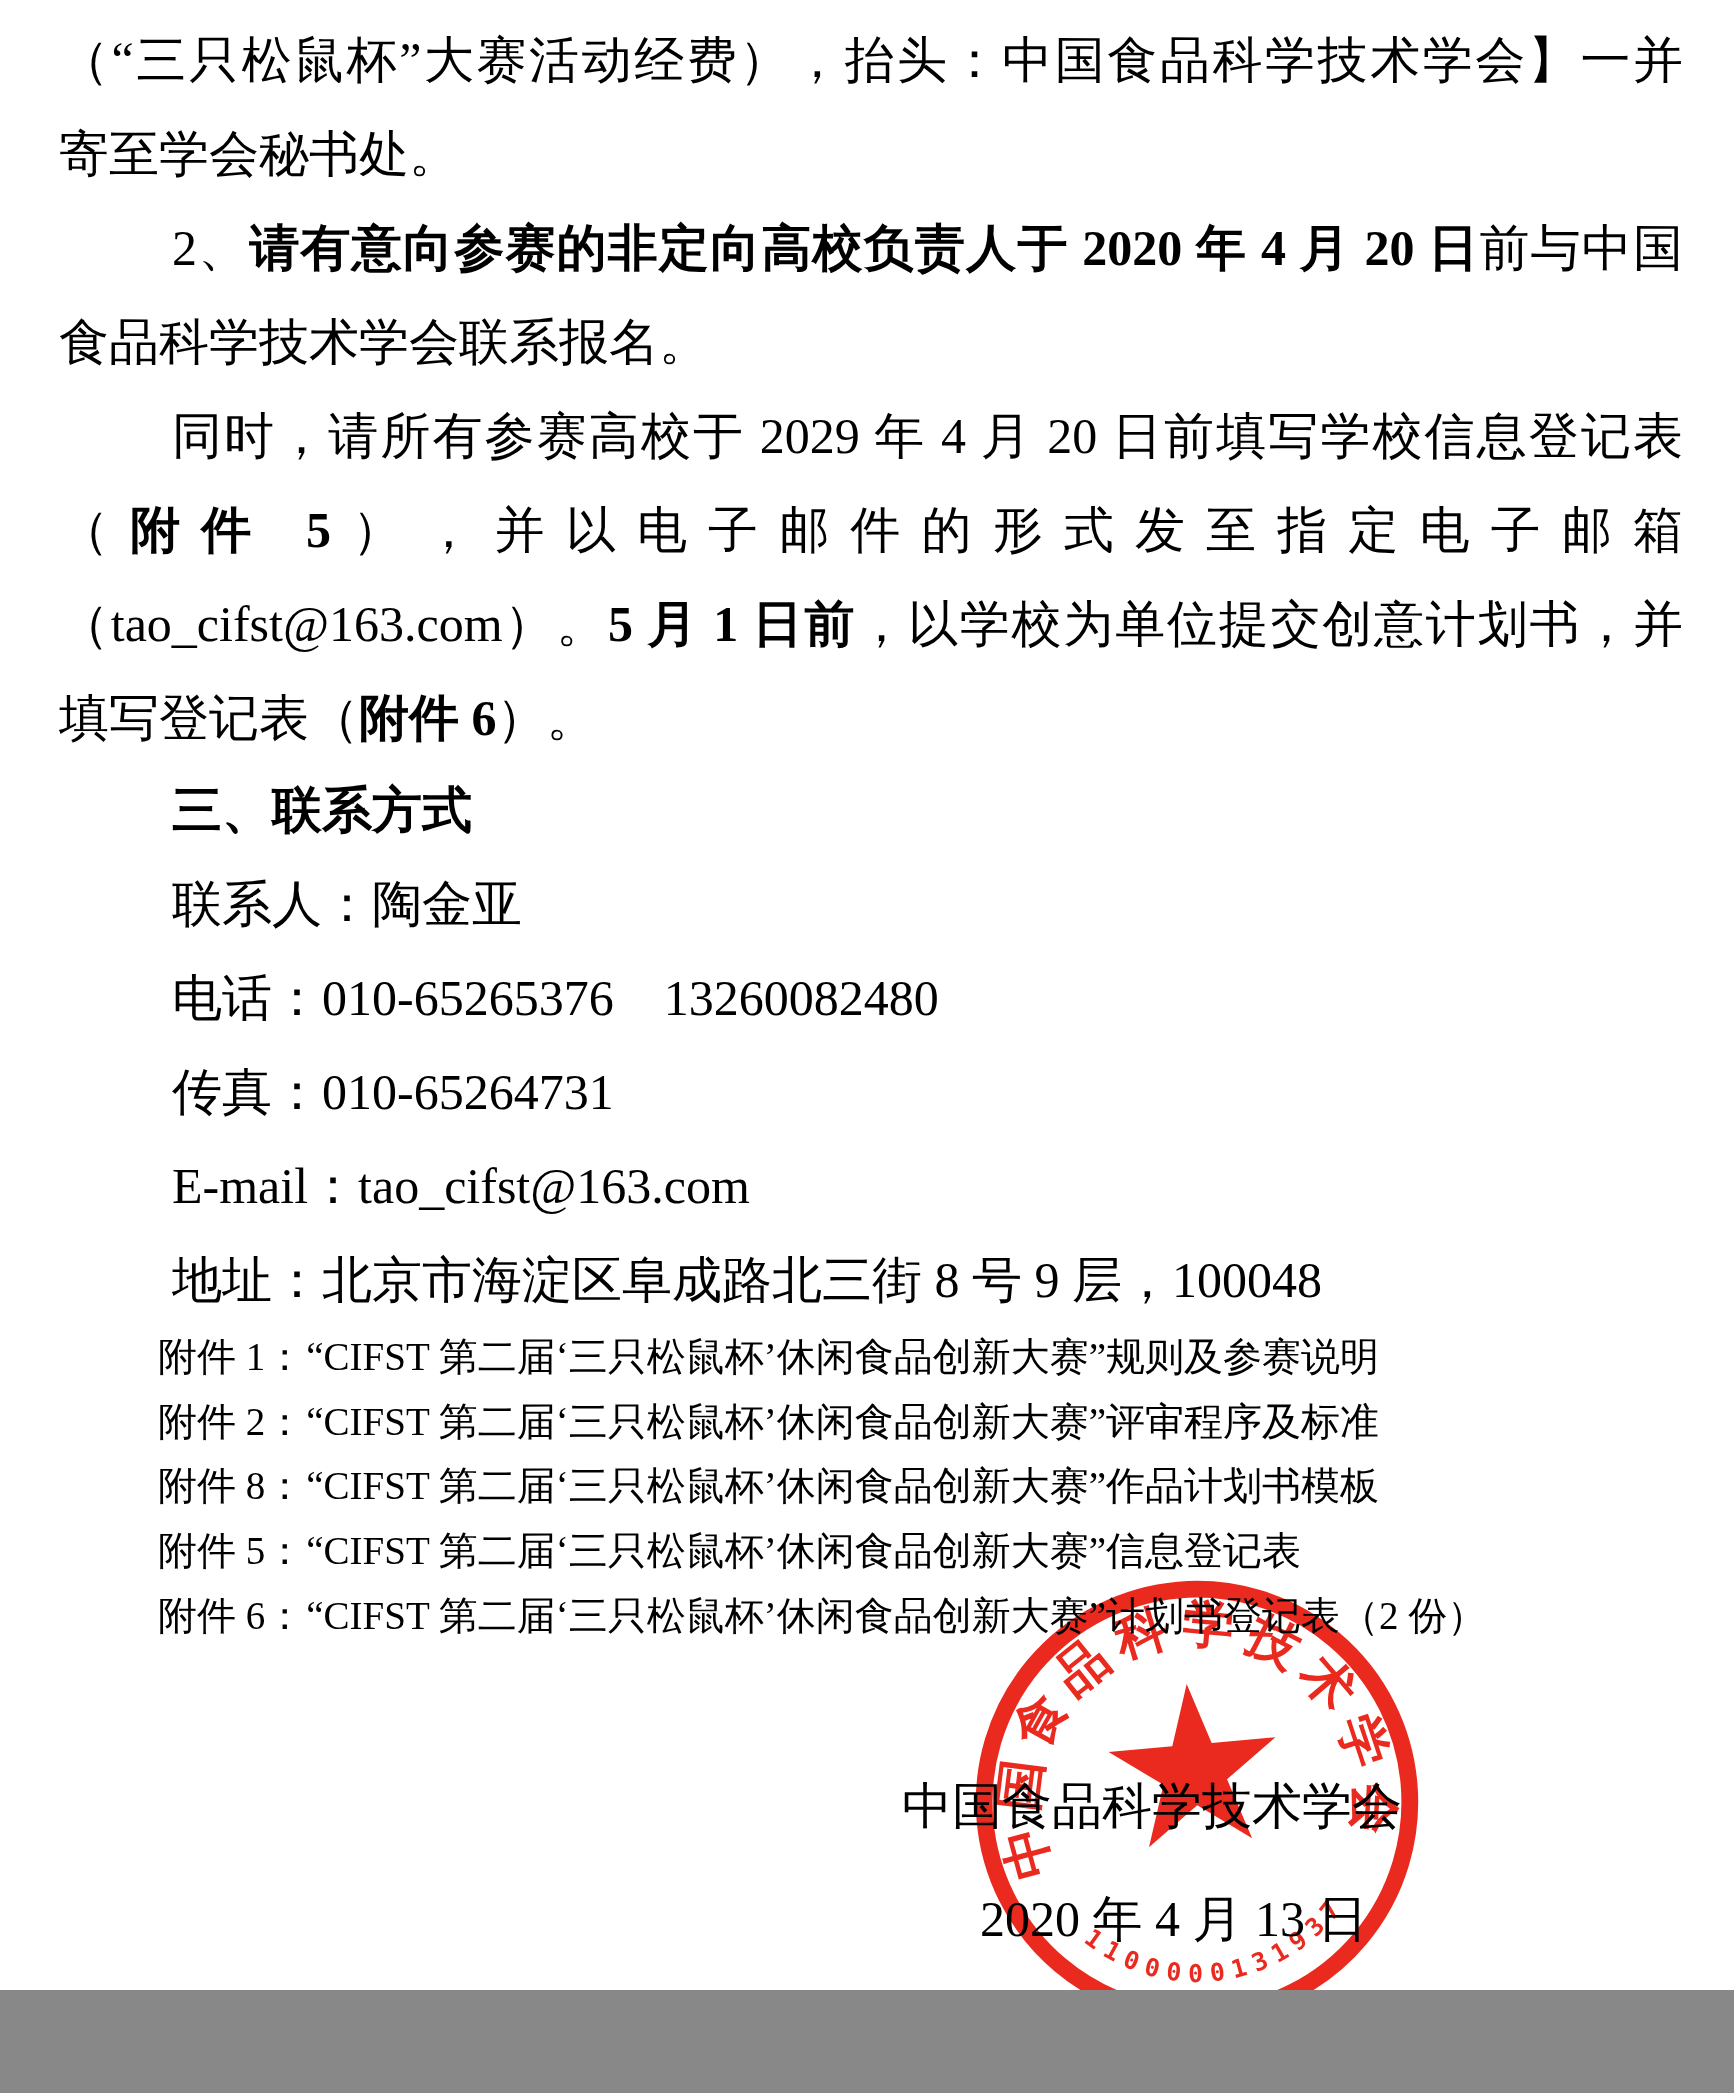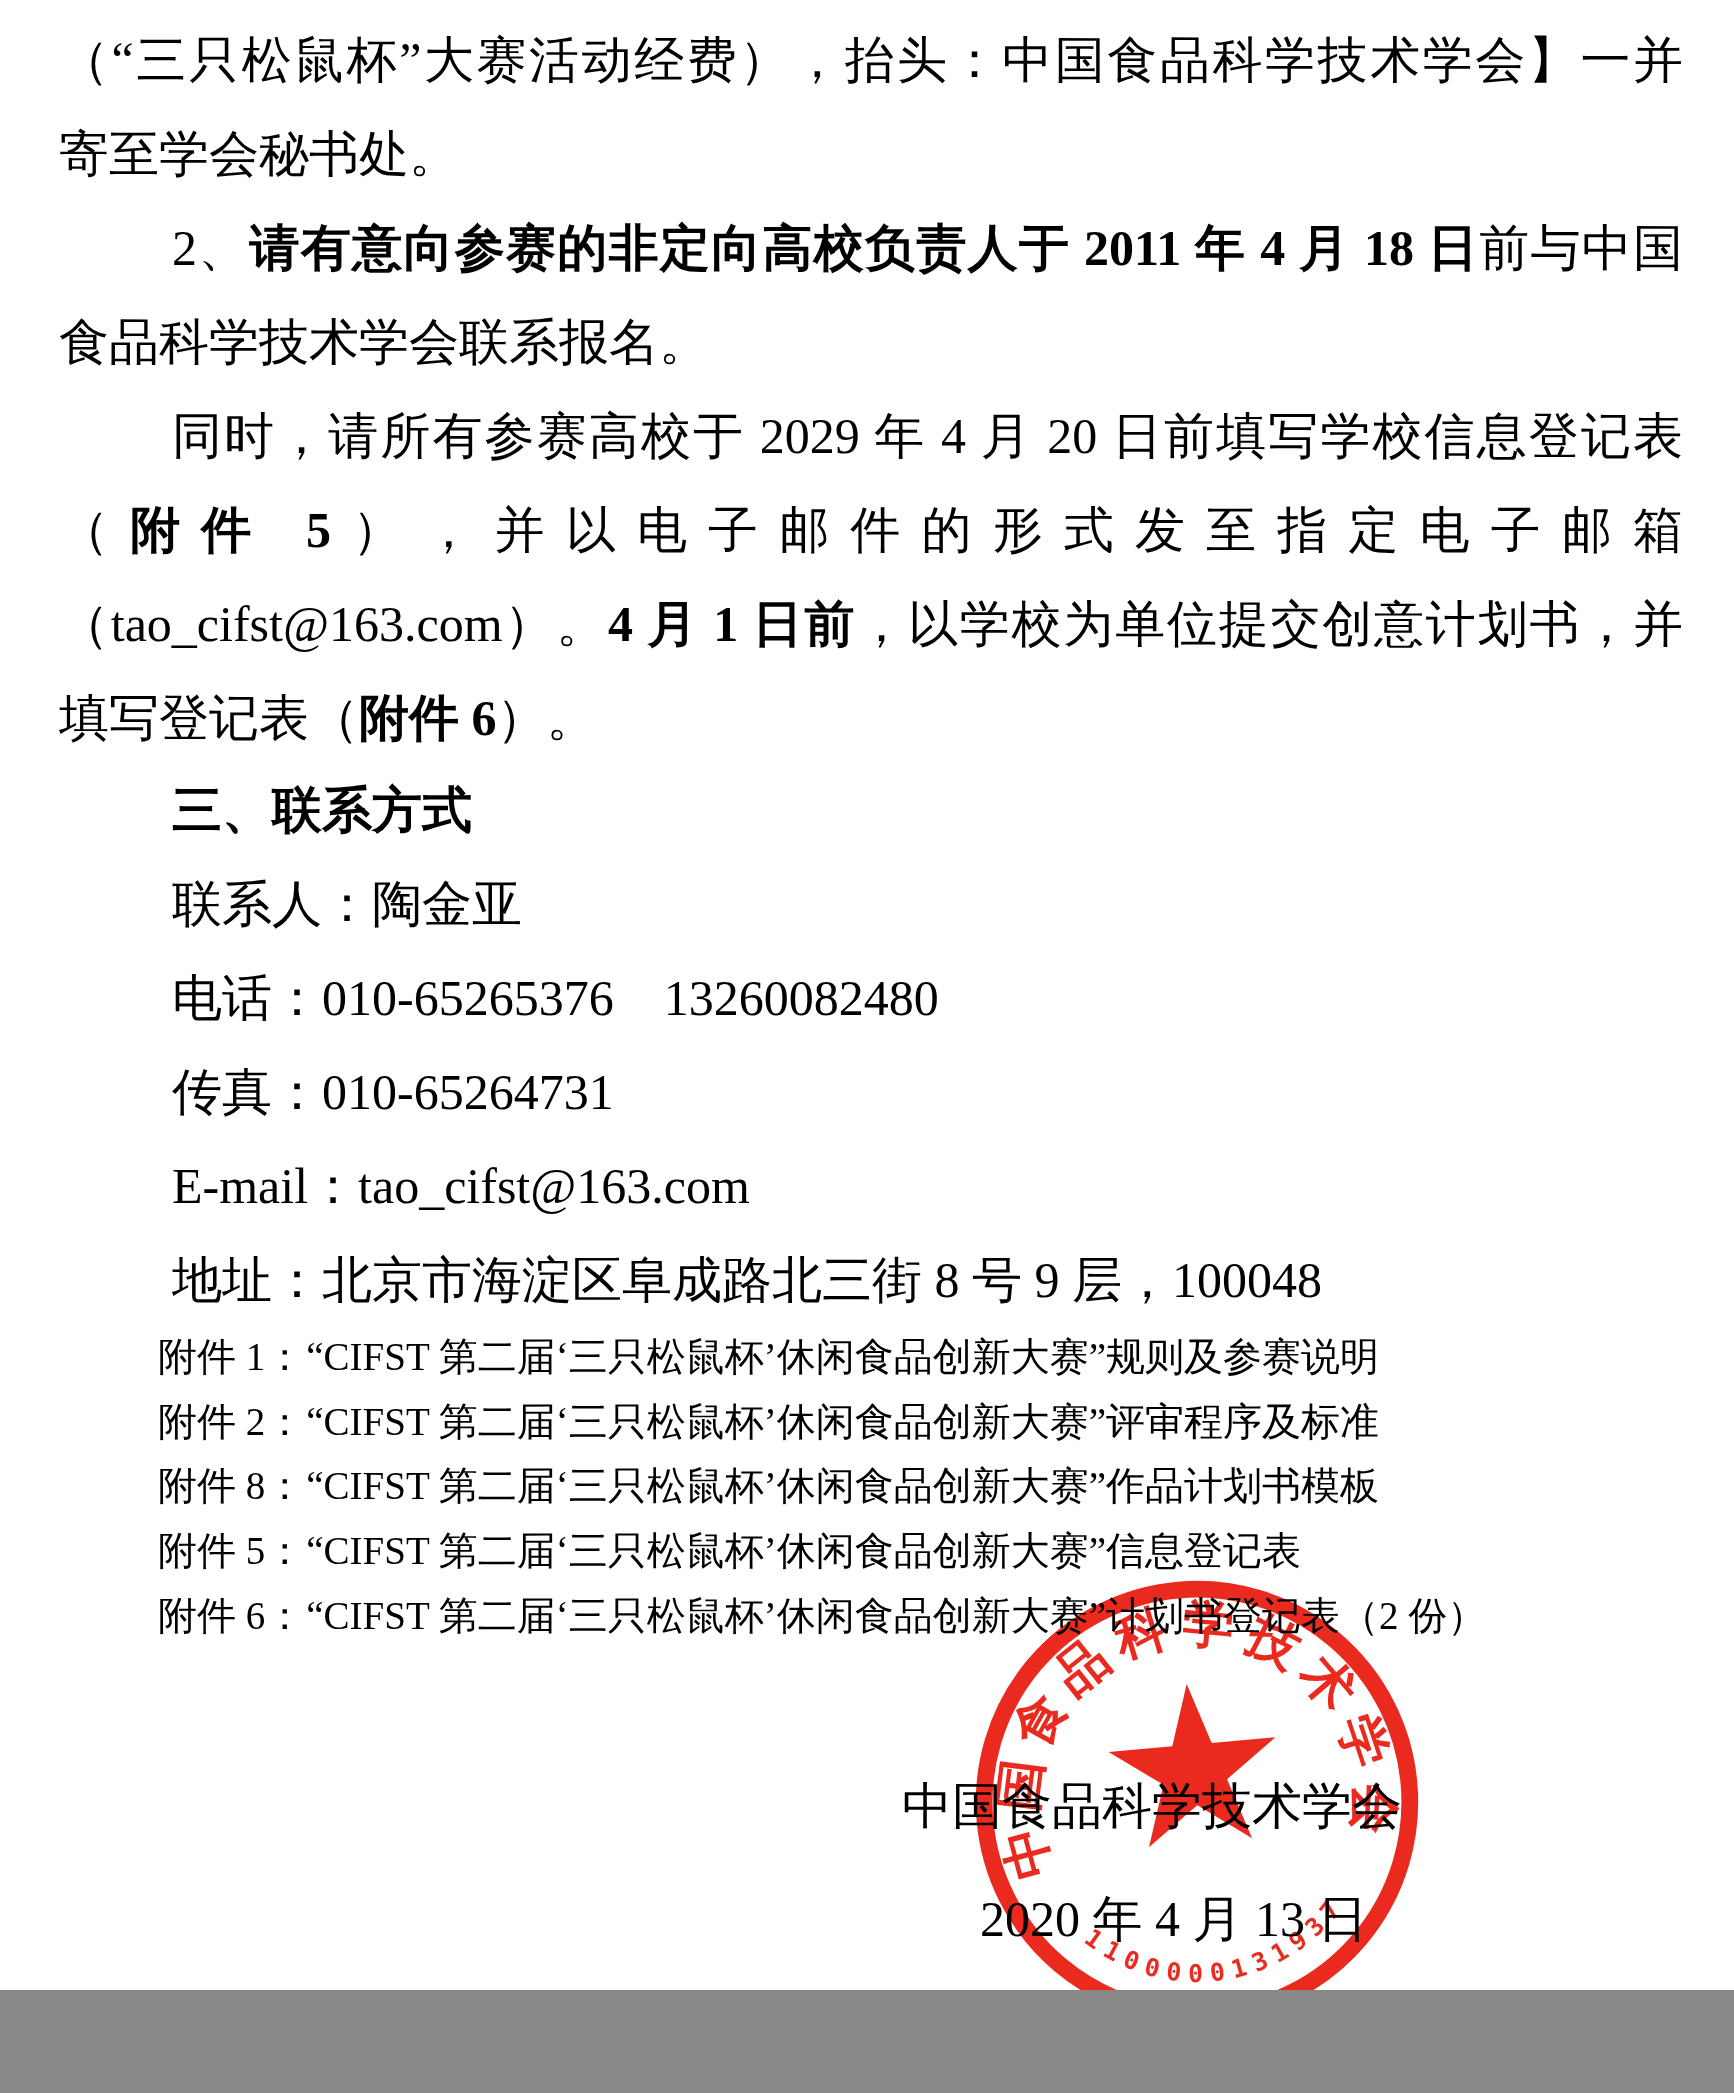--- a/index.html
+++ b/index.html
@@ -61,26 +61,26 @@
   }
 </style>
 </head>
 <body>
 
 <div class="page">
 
   <div class="ln just" style="top:29px">（“三只松鼠杯”大赛活动经费），抬头：中国食品科学技术学会】一并</div>
   <div class="ln" style="top:123px">寄至学会秘书处。</div>
 
-  <div class="ln just ti" style="top:217px"><span>2、</span><span class="b">请有意向参赛的非定向高校负责人于 2011 年 4 月 18 日</span><span>前与中国</span></div>
+  <div class="ln just ti" style="top:217px"><span>2、</span><span class="b">请有意向参赛的非定向高校负责人于 2020 年 4 月 20 日</span><span>前与中国</span></div>
   <div class="ln" style="top:311px">食品科学技术学会联系报名。</div>
 
   <div class="ln just ti" style="top:405px">同时，请所有参赛高校于 2029 年 4 月 20 日前填写学校信息登记表</div>
   <div class="ln just" style="top:499px"><span>（</span><span class="b">附件 5</span><span>），并以电子邮件的形式发至指定电子邮箱</span></div>
-  <div class="ln just" style="top:593px"><span>（tao_cifst@163.com）。</span><span class="b">4 月 1 日前</span><span>，以学校为单位提交创意计划书，并</span></div>
+  <div class="ln just" style="top:593px"><span>（tao_cifst@163.com）。</span><span class="b">5 月 1 日前</span><span>，以学校为单位提交创意计划书，并</span></div>
   <div class="ln" style="top:687px"><span>填写登记表（</span><span class="b">附件 6</span><span>）。</span></div>
 
   <div class="ln ti heading" style="top:779px">三、联系方式</div>
 
   <div class="ln ti" style="top:873px">联系人：陶金亚</div>
   <div class="ln ti" style="top:967px">电话：010-65265376    13260082480</div>
   <div class="ln ti" style="top:1061px">传真：010-65264731</div>
   <div class="ln ti" style="top:1155px">E-mail：tao_cifst@163.com</div>
   <div class="ln ti" style="top:1249px">地址：北京市海淀区阜成路北三街 8 号 9 层，100048</div>
 

